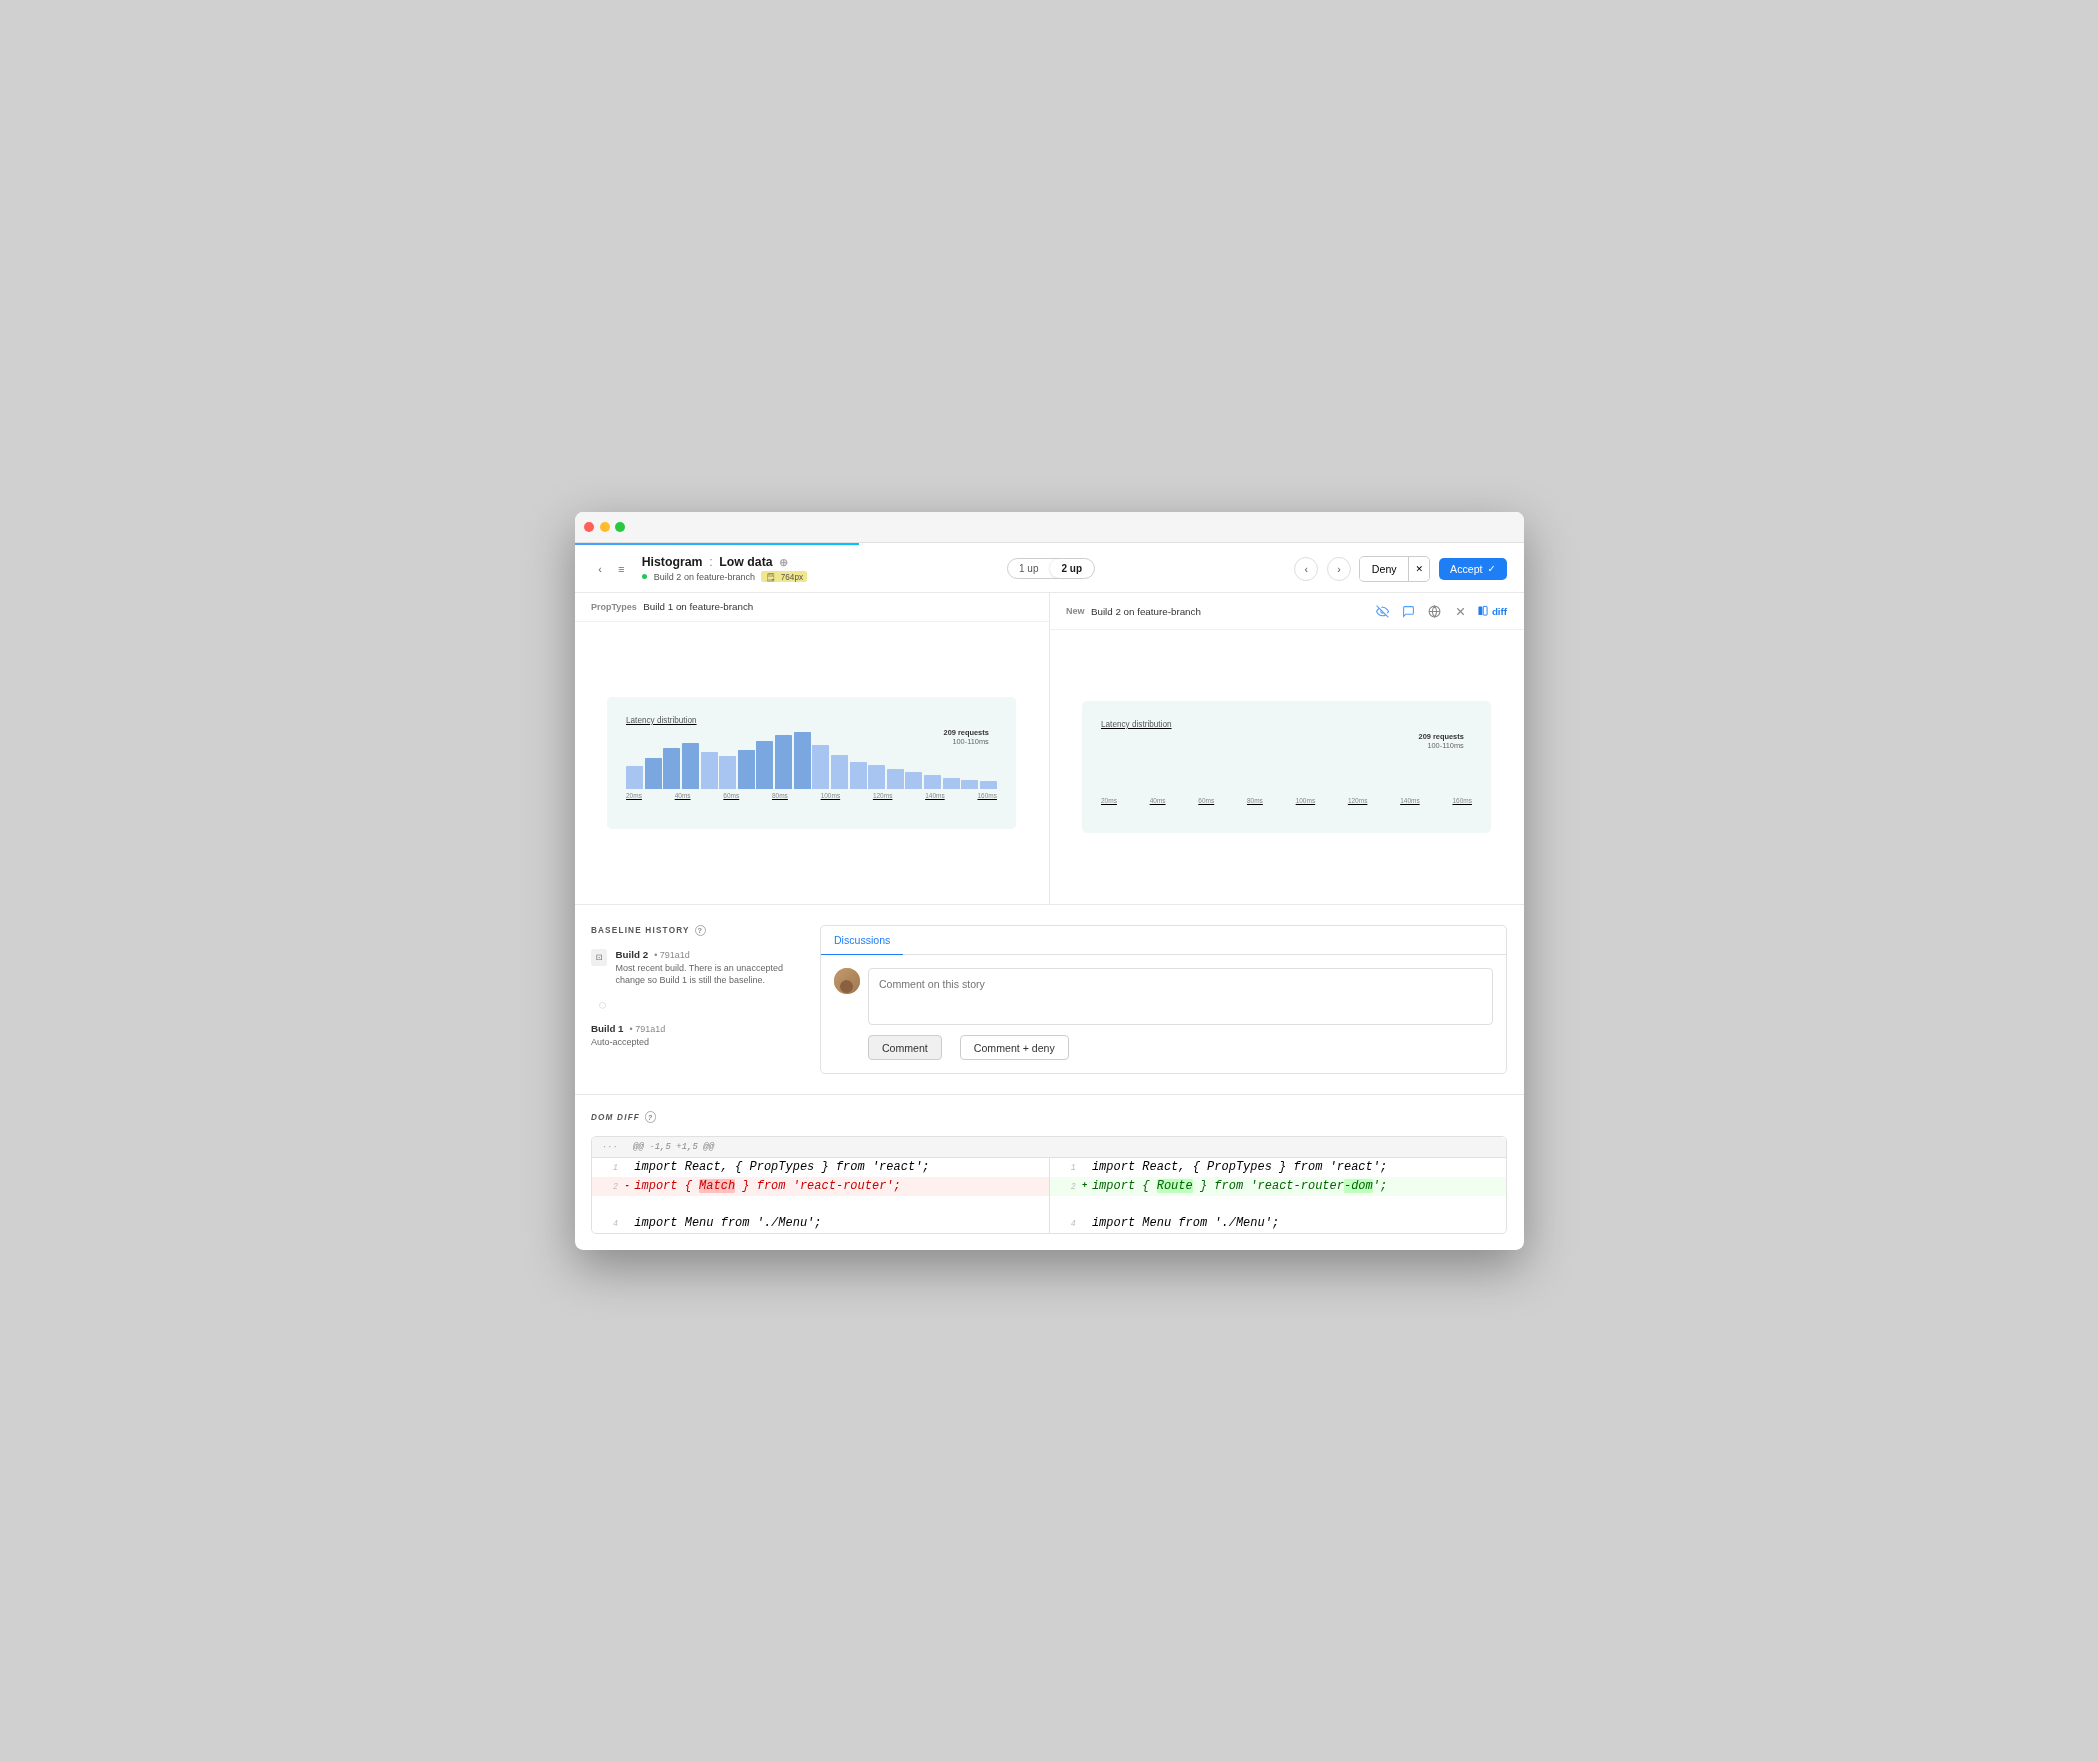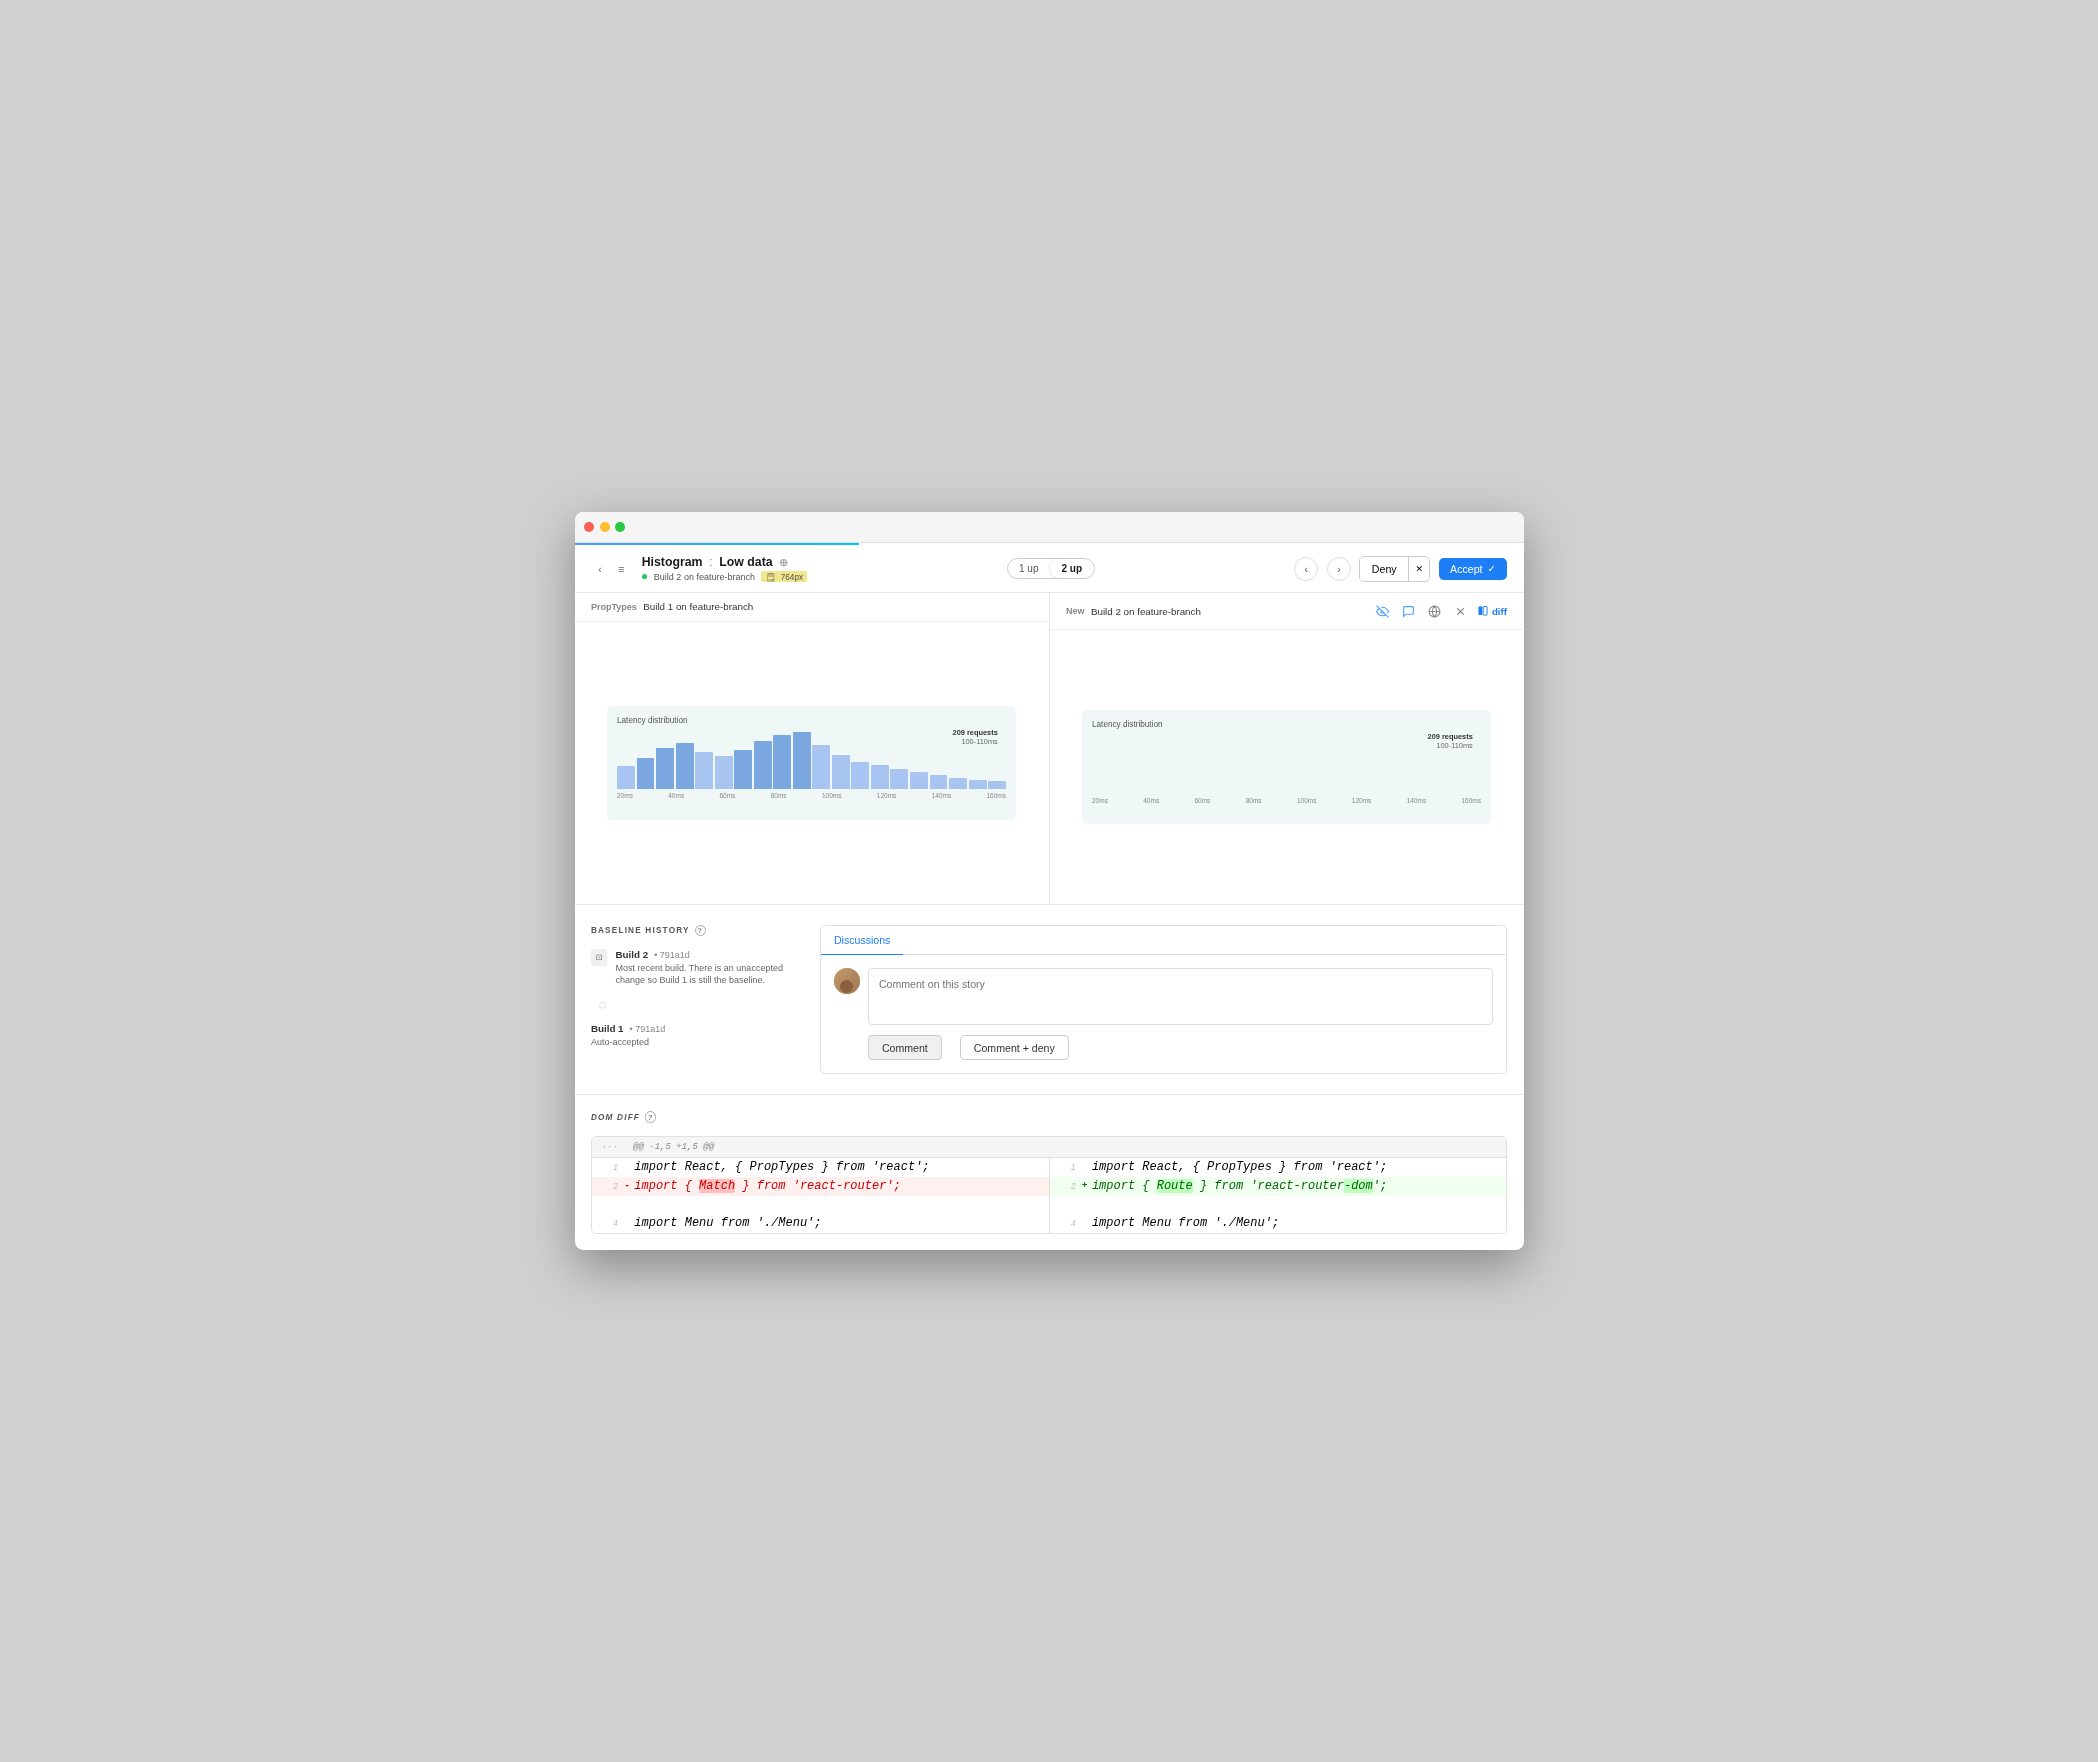--- a/index.html
+++ b/index.html
@@ -243,23 +243,24 @@
       flex: 1;
       display: flex;
       align-items: center;
       justify-content: center;
       padding: 16.4px;
     }
     
     .chart-container {
       background: #f0f7f7;
       border-radius: 4.9px;
-      padding: 10px;
+      padding: 19px;
       width: 100%;
       max-width: 409px;
+      text-decoration: underline;
     }
     .chart-title {
       font-size: 8.2px;
       color: #555;
       margin-bottom: 3.3px;
     }
     .chart-wrapper {
       position: relative;
       height: 82px;
     }

